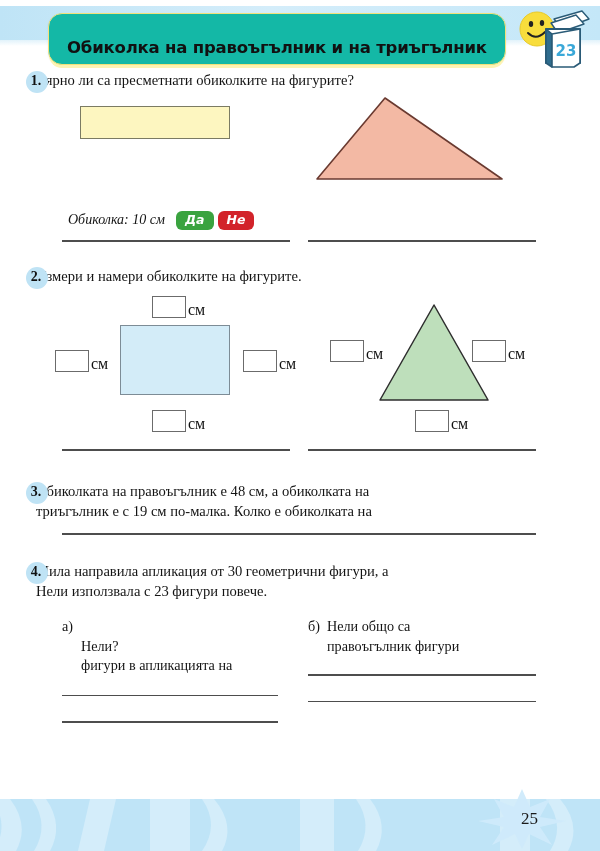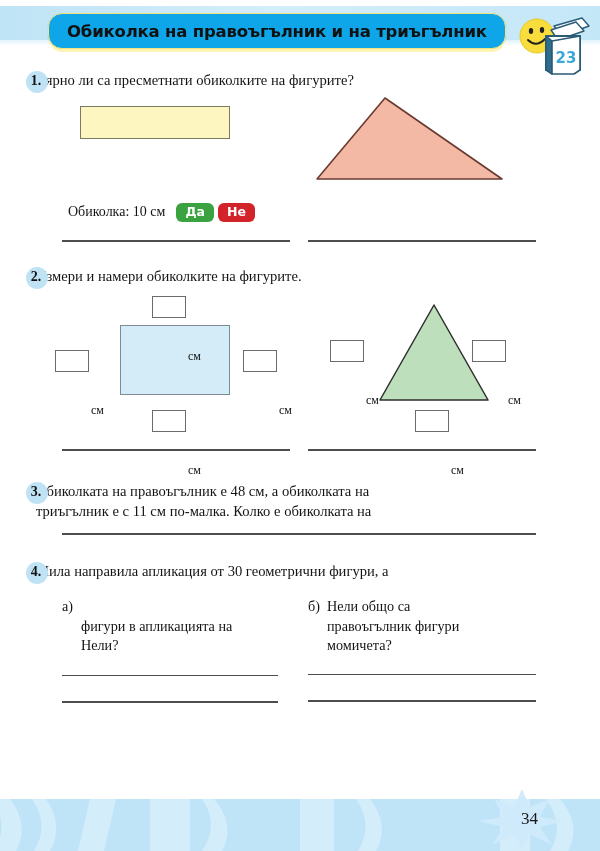--- a/index.html
+++ b/index.html
@@ -25,37 +25,37 @@
     position:absolute;left:0;top:40px;width:600px;height:6px;
     background:linear-gradient(180deg,rgba(201,232,247,.55),rgba(255,255,255,0));
   }
   
   .header-wrap{
     position:absolute;left:48px;top:13px;z-index:5;
   }
   .header-pill{
     position:relative;
     display:inline-block;
-    background:#0ea5e9;
+    background:#14b8a6;
     border:1.6px solid #f2e27a;
     border-radius:14px;
-    padding:8px 18px 7px 18px;
+    padding:24px 18px 7px 18px;
     box-shadow:0 4px 0 -1px #fdf3b4, 0 1px 2px rgba(0,0,0,.08);
   }
   .header-title{
     font-family:"DejaVu Sans", sans-serif;
     font-weight:bold;
     font-size:16.5px;
     letter-spacing:-0.2px;
     color:#111111;
     white-space:nowrap;
   }
   
   .topicon{
-    position:absolute;right:6px;top:8px;width:84px;height:72px;z-index:6;
+    position:absolute;right:6px;top:1px;width:84px;height:72px;z-index:6;
   }
   
   .content{position:absolute;left:0;top:46px;width:600px;}
   .task{position:relative;}
   .num-badge{
     position:absolute;left:26px;top:1px;
     width:22px;height:22px;border-radius:50%;
     background:#bfe3f5;
     display:flex;align-items:center;justify-content:center;
   }
@@ -78,23 +78,22 @@
   .figbox{position:relative;}
   .ansbox{
     position:absolute;
     width:34px;height:22px;
     border:1.3px solid #6b6b6b;
     background:#ffffff;
     box-sizing:border-box;
   }
   .unit{
     position:absolute;
-    font-size:12px;color:#111;
+    font-size:16px;color:#111;
     font-family:"Liberation Serif", serif;
-    margin-top:48px;
   }
   .shape-rect-yellow{
     position:absolute;
     background:#fdf6c0;
     border:1.6px solid #7b7b63;
     box-sizing:border-box;
   }
   .shape-rect-blue{
     position:absolute;
     background:#d3ecf8;
@@ -183,21 +182,21 @@
     <div class="figbox" style="height:112px;">
 
       <div class="shape-rect-yellow" style="left:80px;top:16px;width:150px;height:33px;"></div>
 
       <svg width="240" height="100" style="position:absolute;left:295px;top:0;">
         <polygon points="90,8 207,89 22,89" fill="#f3b9a4" stroke="#6a3a30" stroke-width="1.6" stroke-linejoin="round"></polygon>
       </svg>
     </div>
 
     <div style="position:relative;height:26px;">
-      <div style="position:absolute;left:68px;top:0;">
+      <div style="position:absolute;left:68px;top:8px;font-style:italic;">
         <span class="perim-label">Обиколка: 10 см</span>
         <span class="badge badge-yes">Да</span>
         <span class="badge badge-no">Не</span>
       </div>
     </div>
   </div>
 
   <div class="sep-row" style="margin-top:12px;">
     <div class="sep sep-left"></div>
     <div class="sep sep-right"></div>
@@ -243,55 +242,55 @@
     <div class="sep sep-left"></div>
     <div class="sep sep-right"></div>
   </div>
 
   <div class="task" style="margin-top:18px;">
     <div class="num-badge">
       <span>3.</span>
     </div>
     <div class="task-text">
       <div>Обиколката на правоъгълник е 48 см, а обиколката на</div>
-      <div>триъгълник е с 11 см по-малка. Колко е обиколката на</div>
+      <div>триъгълник е с 19 см по-малка. Колко е обиколката на</div>
     </div>
   </div>
 
   <div class="sep-row" style="margin-top:12px;">
     <div class="sep sep-single"></div>
   </div>
 
   <div class="task" style="margin-top:14px;">
     <div class="num-badge">
       <span>4.</span>
     </div>
     <div class="task-text">
       <div>Мила направила апликация от 30 геометрични фигури, а</div>
+      <div>Нели използвала с 23 фигури повече.</div>
     </div>
 
     <div style="position:relative;margin-top:16px;height:140px;">
 
       <div style="position:absolute;left:62px;top:0;width:230px;" class="subq">
         <div style="display:flex;">
           <span style="width:19px;flex:none;">а)</span>
         </div>
+        <div style="padding-left:19px;">Нели?</div>
         <div style="padding-left:19px;">фигури в апликацията на</div>
-        <div style="padding-left:19px;">Нели?</div>
         <div class="ansline" style="margin-top:19px;width:216px;"></div>
         <div class="ansline" style="margin-top:25px;width:216px;"></div>
       </div>
 
       <div style="position:absolute;left:308px;top:0;width:230px;" class="subq">
         <div style="display:flex;">
           <span style="width:19px;flex:none;">б)</span>
           <span>Нели общо са</span>
         </div>
         <div style="padding-left:19px;">правоъгълник фигури</div>
-        <div style="padding-left:19px;">момичета?</div>
         <div class="ansline" style="margin-top:18px;width:228px;"></div>
         <div class="ansline" style="margin-top:25px;width:228px;"></div>
       </div>
     </div>
   </div>
 
 </div>
 
 <div class="bottom-band">
   <svg width="600" height="52" style="position:absolute;left:0;top:0;">
@@ -308,13 +307,13 @@
       <path d="M560 0 q22 26 8 52 l-18 0 q16 -26 -4 -52 z"></path>
     </g>
   </svg>
 </div>
 
 <div class="star-wrap">
   <svg width="96" height="62" viewBox="0 0 96 62">
     <polygon points="48,2 56,20 76,12 66,30 92,34 66,40 78,58 55,47 48,62 41,47 18,58 30,40 4,34 30,30 20,12 40,20" fill="#cfeafb" opacity="0.95"></polygon>
   </svg>
 </div>
-<div class="pagenum">34</div>
+<div class="pagenum">25</div>
 
 </body></html>

